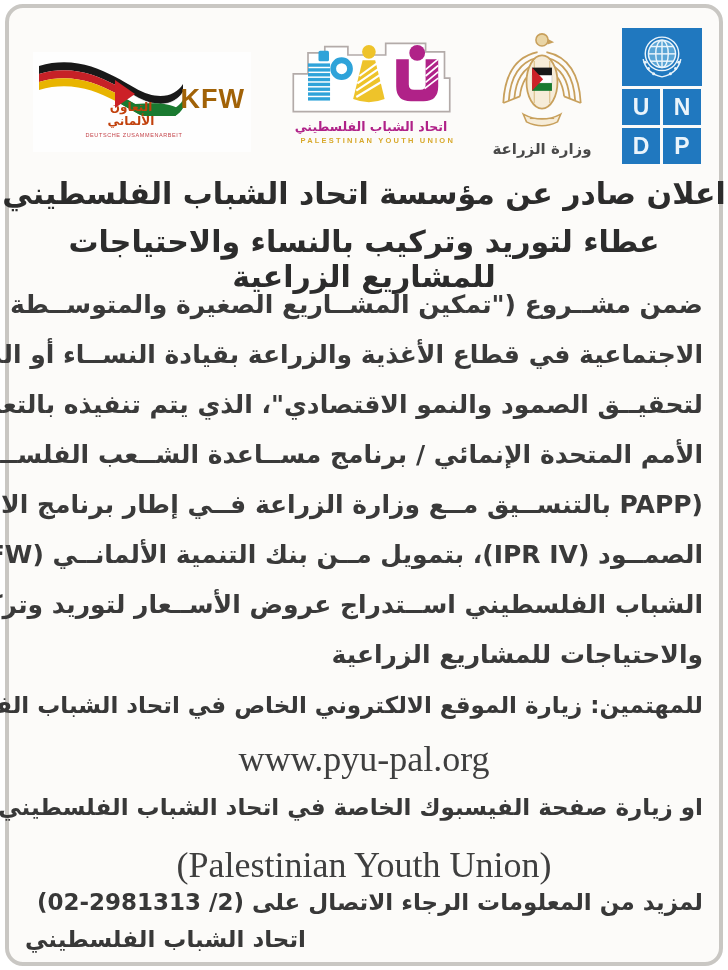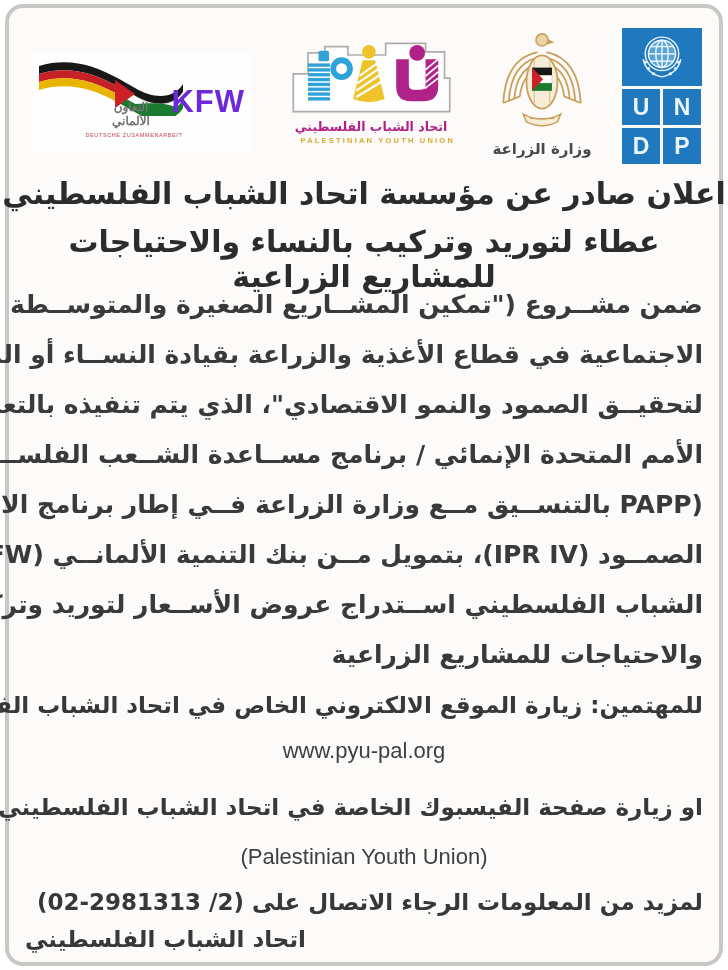--- a/index.html
+++ b/index.html
@@ -10,25 +10,25 @@
   }
   .frame {
     position:absolute; left:5px; top:4px; right:5px; bottom:4px;
     border:4px solid #c9c7c3; border-radius:18px; background:#fcfbf9;
   }
   
   .logos { position:absolute; left:0; top:0; width:728px; height:172px; }
   .logo-german { position:absolute; left:33px; top:52px; width:218px; height:100px; background:#fefefe; }
   .logo-german svg.wave { position:absolute; left:2px; top:2px; }
   .gc-ar { position:absolute; left:58px; top:48px; width:80px; text-align:center;
-           color:#737373; font-weight:700; font-size:12px; line-height:14px; direction:rtl;font-family:Liberation Serif, serif; }
+           color:#c2410c; font-weight:700; font-size:12px; line-height:14px; direction:rtl; }
   .gc-red { position:absolute; left:36px; top:80px; width:130px; text-align:center;
             color:#c4444a; font-size:5.5px; letter-spacing:.6px; font-family:"Liberation Sans",sans-serif; }
-  .kfw { position:absolute; right:6px; top:32px; color:#6d28d9; font-weight:700;
-         font-size:31px; letter-spacing:1px; font-family:"Liberation Sans",sans-serif; }
+  .kfw { position:absolute; right:6px; top:32px; color:#a16207; font-weight:700;
+         font-size:27px; letter-spacing:1px; font-family:"Liberation Sans",sans-serif; }
   .logo-pyu { position:absolute; left:287px; top:38px; width:168px; height:124px; text-align:center; }
   .pyu-ar { color:#b02288; font-weight:700; font-size:12.5px; direction:rtl; margin-top:1px; }
   .pyu-en { color:#d8a92c; font-weight:700; font-size:7.5px; letter-spacing:2.2px;
             font-family:"Liberation Sans",sans-serif; margin-top:2px;text-align:right; }
   .logo-moa { position:absolute; left:487px; top:30px; width:110px; height:132px; text-align:center; }
   .moa-label { color:#4a4a4a; font-weight:700; font-size:15px; direction:rtl; margin-top:2px; }
   .logo-undp { position:absolute; left:622px; top:28px; width:80px; height:140px; }
   .undp-top { width:80px; height:58px; background:#2078bf; display:flex; align-items:center; justify-content:center; }
   .undp-grid { margin-top:3px; display:grid; grid-template-columns:38px 38px; grid-gap:3px; width:80px; }
   .undp-cell { background:#2078bf; height:36px; display:flex; align-items:center; justify-content:center;
@@ -39,22 +39,22 @@
   .title1 { top:176px; } .title2 { top:224px; }
   
   .body-block { position:absolute; left:0; top:280px; width:728px; padding:0 25px; direction:rtl; }
   .body-line { color:#3a3a3a; font-weight:700; font-size:25px; line-height:50px;
                text-align:justify; text-align-last:justify; white-space:nowrap; }
   .body-line.last { text-align:center; text-align-last:right; }
   
   .f-line { position:absolute; left:0; width:728px; padding:0 25px; direction:rtl;
             color:#383838; font-weight:700; font-size:23px; white-space:nowrap; }
   .f-right { text-align:right; } .f-center { text-align:center; } .f-left { text-align:left; }
-  .f-latin { direction:ltr; font-family:Liberation Sans, sans-serif; font-weight:400;
-             color:#3f3f3f; font-size:22px; }
+  .f-latin { direction:ltr; font-family:Liberation Serif, serif; font-weight:400;
+             color:#3f3f3f; font-size:36px; }
   .f1 { top:692px; } .f2 { top:738px; } .f3 { top:794px; } .f4 { top:844px; }
   .f5 { top:889px; } .f6 { top:926px; }
 </style>
 </head>
 <body>
 
 <div class="page">
   <div class="frame"></div>
 
   <div class="logos">

